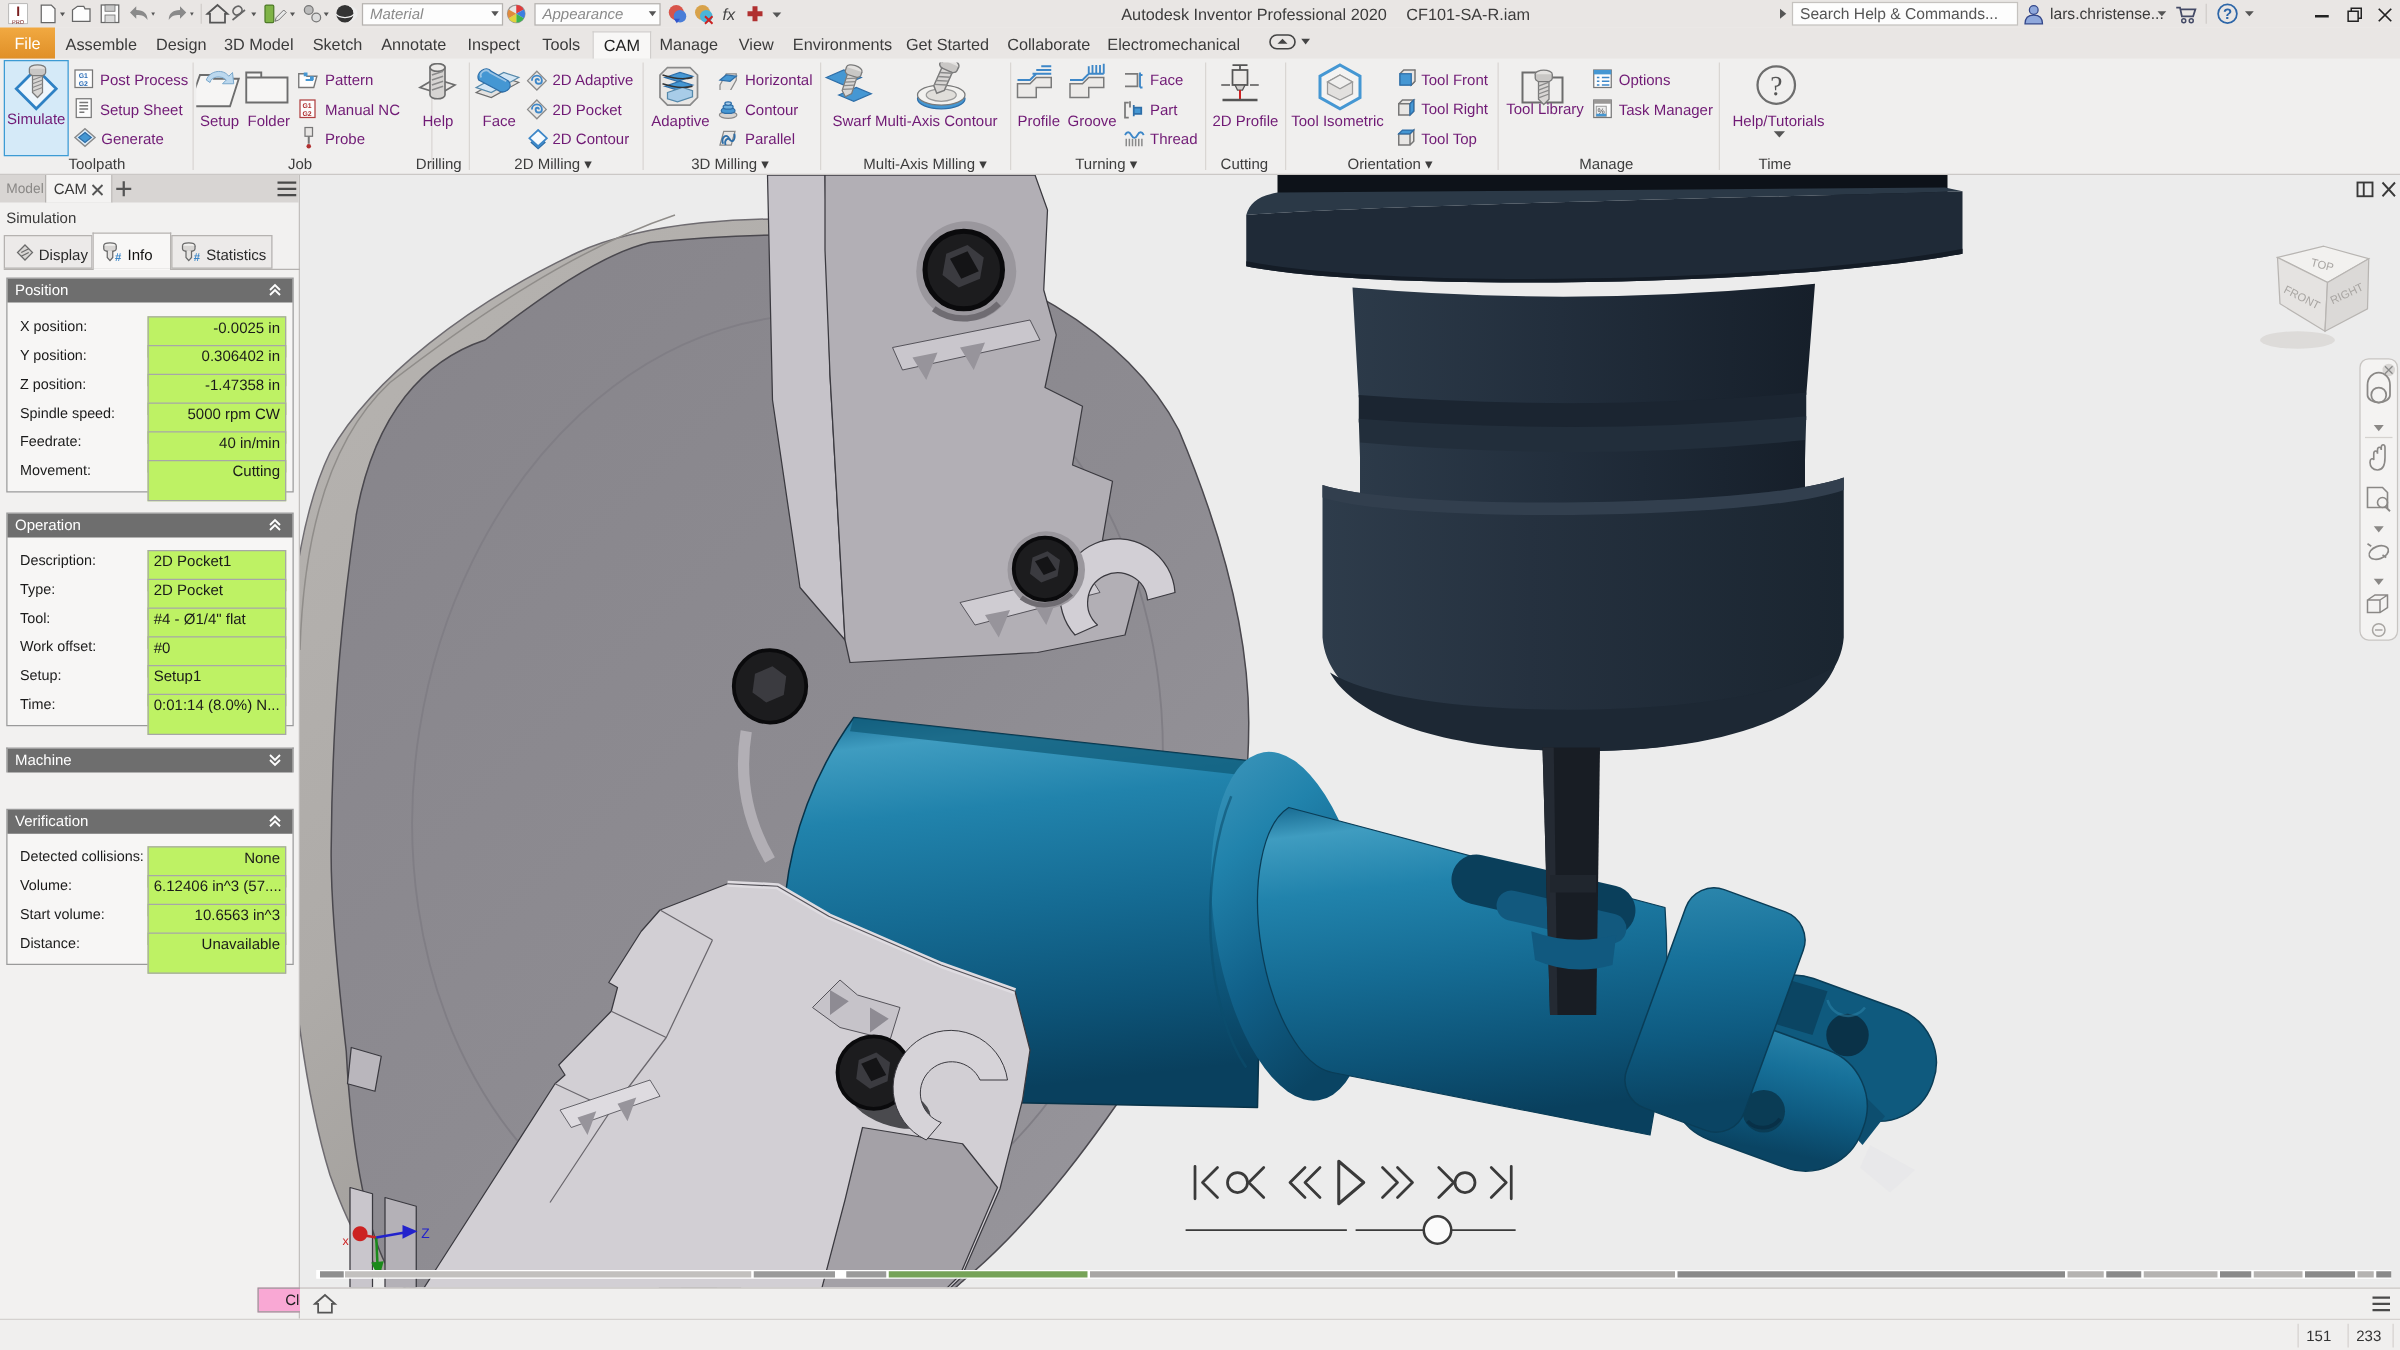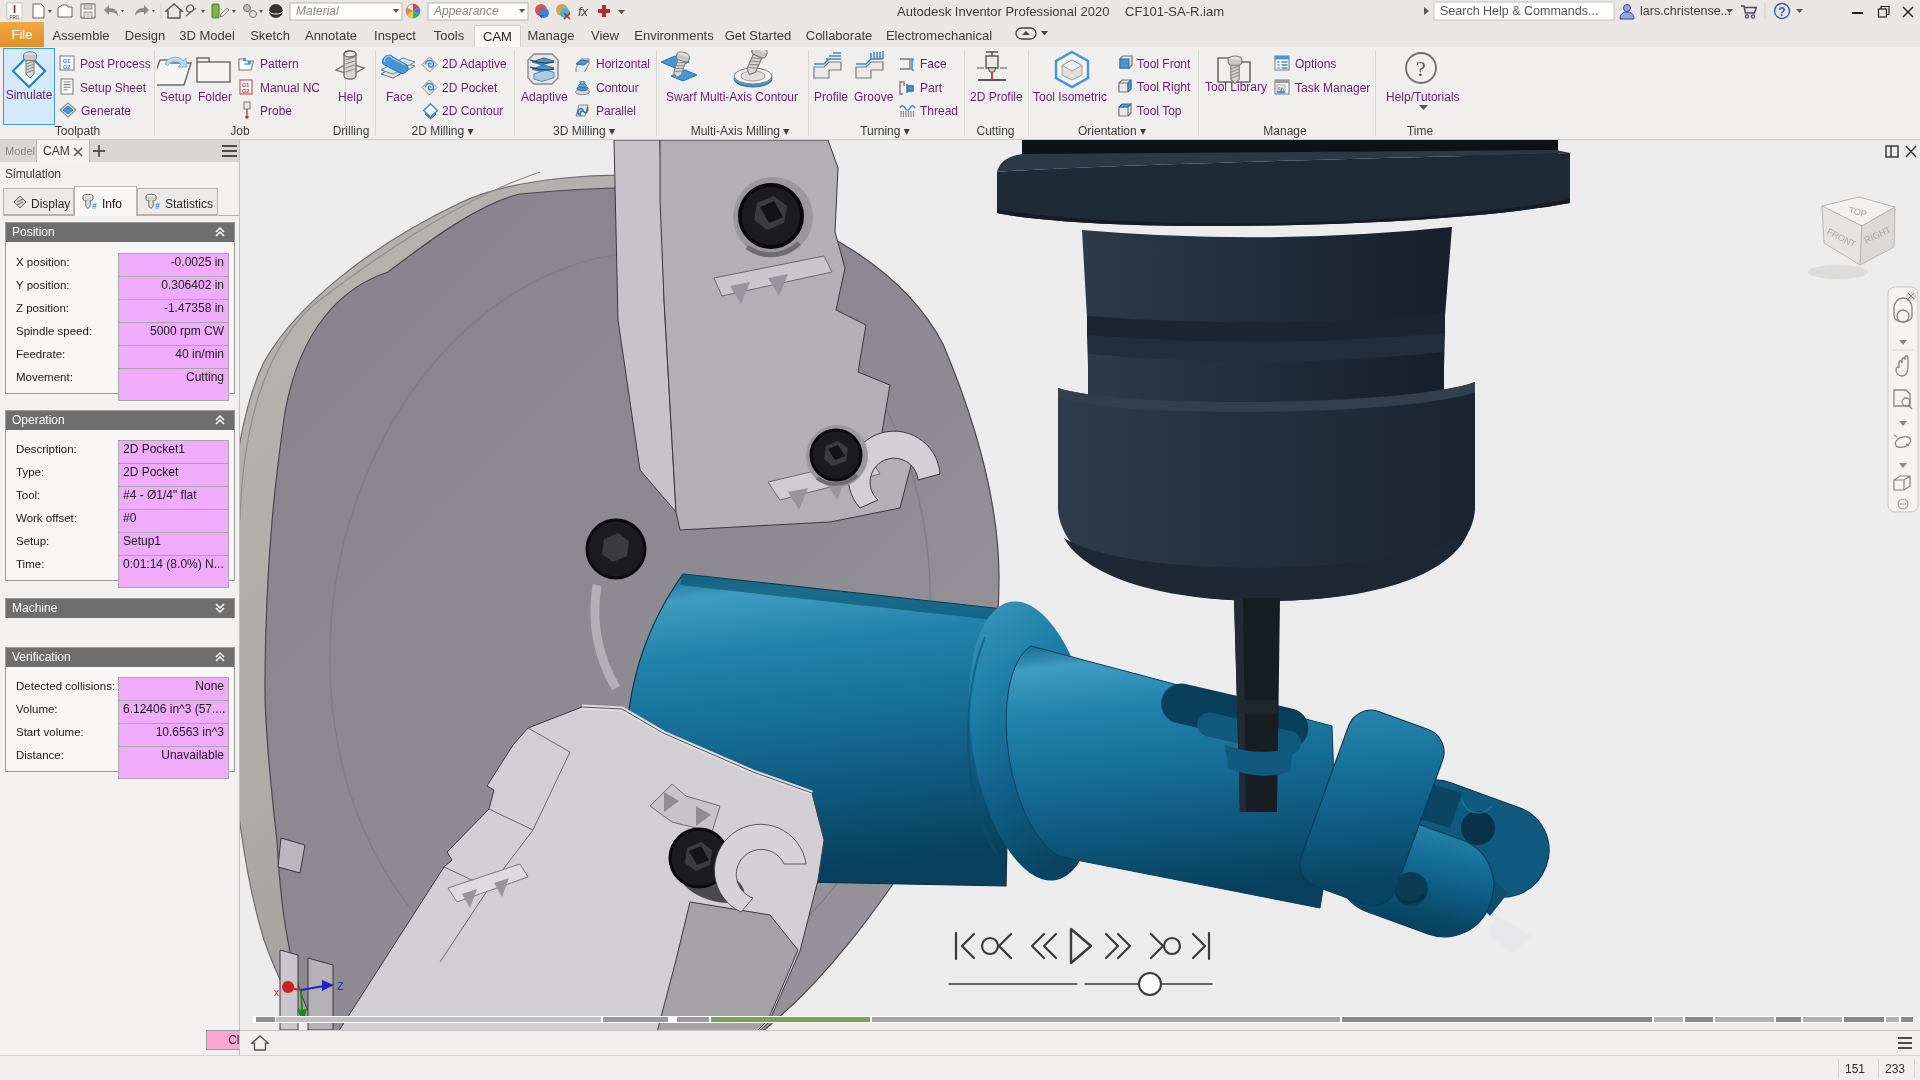--- a/index.html
+++ b/index.html
@@ -16,21 +16,21 @@
   .glabel { position:absolute; top:77px; font-size:12px; color:#3d3d3d; text-align:center; white-space:nowrap; }
   .gdiv { position:absolute; top:3px; width:1px; height:86px; background:#d9d6d3; }
   .btxt { position:absolute; font-size:12px; color:#701a75; white-space:nowrap; }
   
   #lpanel { left:0; top:140px; width:240px; height:915px; background:#f2f1f0; border-right:1px solid #c2bfbd; }
   #ltabs { position:absolute; left:0; top:0; width:239px; height:22px; background:#d8d5d3; }
   .sect { position:absolute; left:5px; width:230px; background:#f7f6f5; border:1px solid #9a9a9a; }
   .shead { height:19px; background:#6e6e6e; color:#fff; font-size:12px; line-height:19px; padding-left:6px; position:relative; }
   .srow { position:absolute; left:0; width:100%; height:19px; }
   .srow .lab { position:absolute; left:10px; top:3px; font-size:11.5px; color:#1a1a1a; white-space:nowrap; }
-  .srow .fld { position:absolute; left:112px; width:111px; height:33px; border:1px solid #a7a7a7; background:#f0abfc; font-size:12px; color:#1a1a1a; line-height:17px; padding:0 4px; white-space:nowrap; overflow:hidden; }
+  .srow .fld { position:absolute; left:112px; width:111px; height:33px; border:1px solid #a7a7a7; background:#bef264; font-size:12px; color:#1a1a1a; line-height:17px; padding:0 4px; white-space:nowrap; overflow:hidden; }
   .fld.r { text-align:right; }
   .chev { position:absolute; right:8px; top:3px; width:12px; height:12px; }
   
   #viewport { left:240px; top:140px; width:1680px; height:890px; background:#ececec; }
   #bottombar { left:240px; top:1030px; width:1680px; height:25px; background:#f0efee; border-top:1px solid #c9c6c4; }
   #statusbar { left:0; top:1055px; width:1920px; height:25px; background:#f0efee; border-top:1px solid #d5d2d0; font-size:12px; color:#333; }
 </style>
 </head>
 <body>
   <div id="qat" class="abs">

